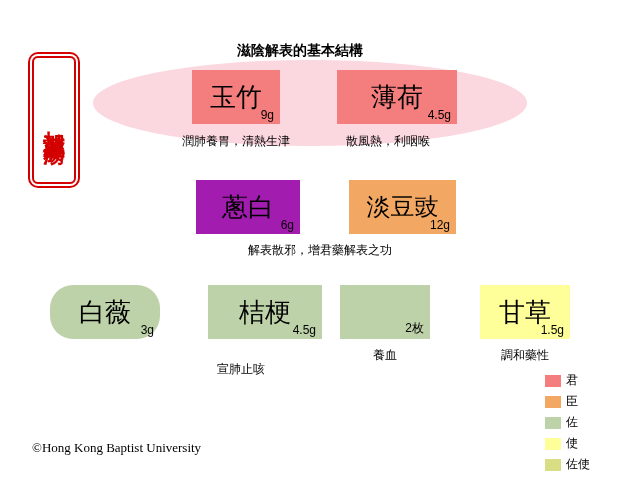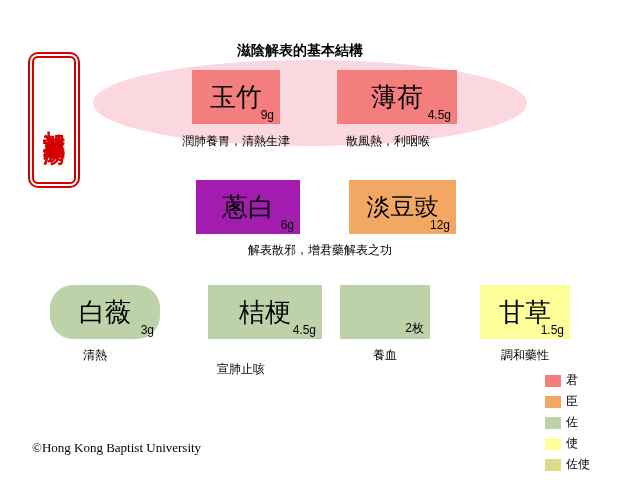--- a/index.html
+++ b/index.html
@@ -138,21 +138,20 @@
     <span class="herb-name">桔梗</span>
     <span class="herb-dose">4.5g</span>
   </div>
   <div class="abs herb-box" style="left: 340px; top: 285px; width: 90px; background-color: rgb(189, 210, 169);">
     <span class="herb-dose">2枚</span>
   </div>
   <div class="abs herb-box" style="left: 480px; top: 285px; width: 90px; background-color: rgb(255, 255, 153);">
     <span class="herb-name">甘草</span>
     <span class="herb-dose">1.5g</span>
   </div>
-  <div class="abs caption" style="left:35px; top:347px; width:120px;">清熱</div>
   <div class="abs caption" style="left:181px; top:347px; width:120px;margin-top:14px;">宣肺止咳</div>
   <div class="abs caption" style="left:325px; top:347px; width:120px;">養血</div>
   <div class="abs caption" style="left:465px; top:347px; width:120px;">調和藥性</div>
 
   <div class="abs legend">
     <div class="legend-row">
       <span class="legend-swatch" style="background-color: rgb(244, 126, 126);"></span>
       <span class="legend-label">君</span>
     </div>
     <div class="legend-row">

